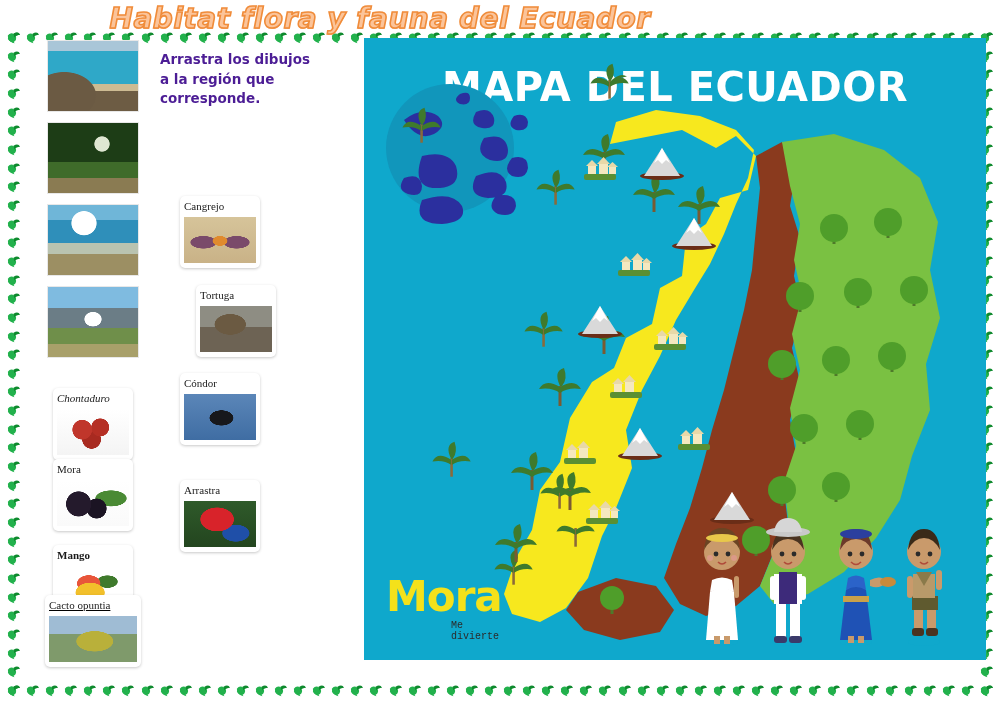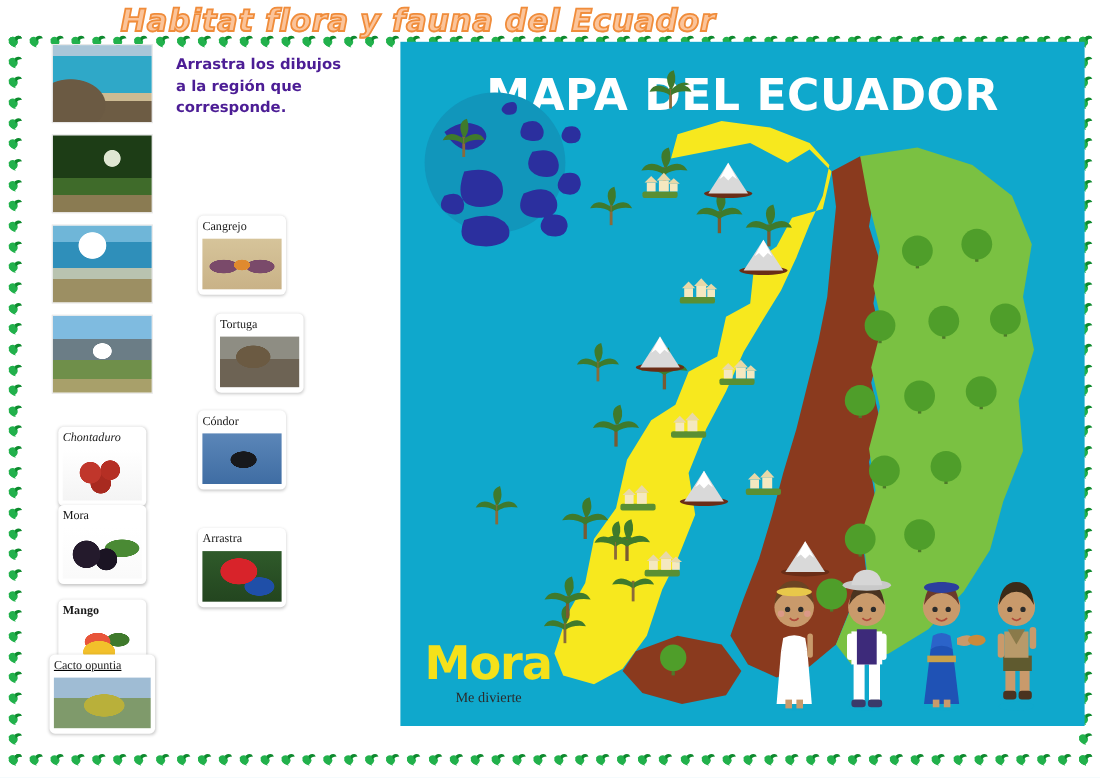--- a/index.html
+++ b/index.html
@@ -158,22 +158,22 @@
   }
   .map-svg { position: absolute; left: 0; top: 0; width: 622px; height: 622px; }
 
   .logo { position: absolute; left: 22px; bottom: 18px; width: 130px; }
   .logo-mark {
     font-family: "DejaVu Sans", sans-serif;
     font-size: 42px; font-weight: bold; color: #f4e11a;
     line-height: 1; letter-spacing: -1px;
   }
   .logo-tag {
-    font-family: Liberation Serif, serif;
-    font-size: 13px; color: #2b2b2b; margin-top: 2px; margin-left: 28px;
+    font-family: Liberation Mono, monospace;
+    font-size: 10px; color: #2b2b2b; margin-top: 2px; margin-left: 65px;
   }
 
   .kids { position: absolute; right: 18px; bottom: 10px; width: 280px; height: 150px; }
 </style>
 </head>
 <body>
 
 <div class="page">
 
   <div class="title">Habitat flora y fauna del Ecuador</div>

